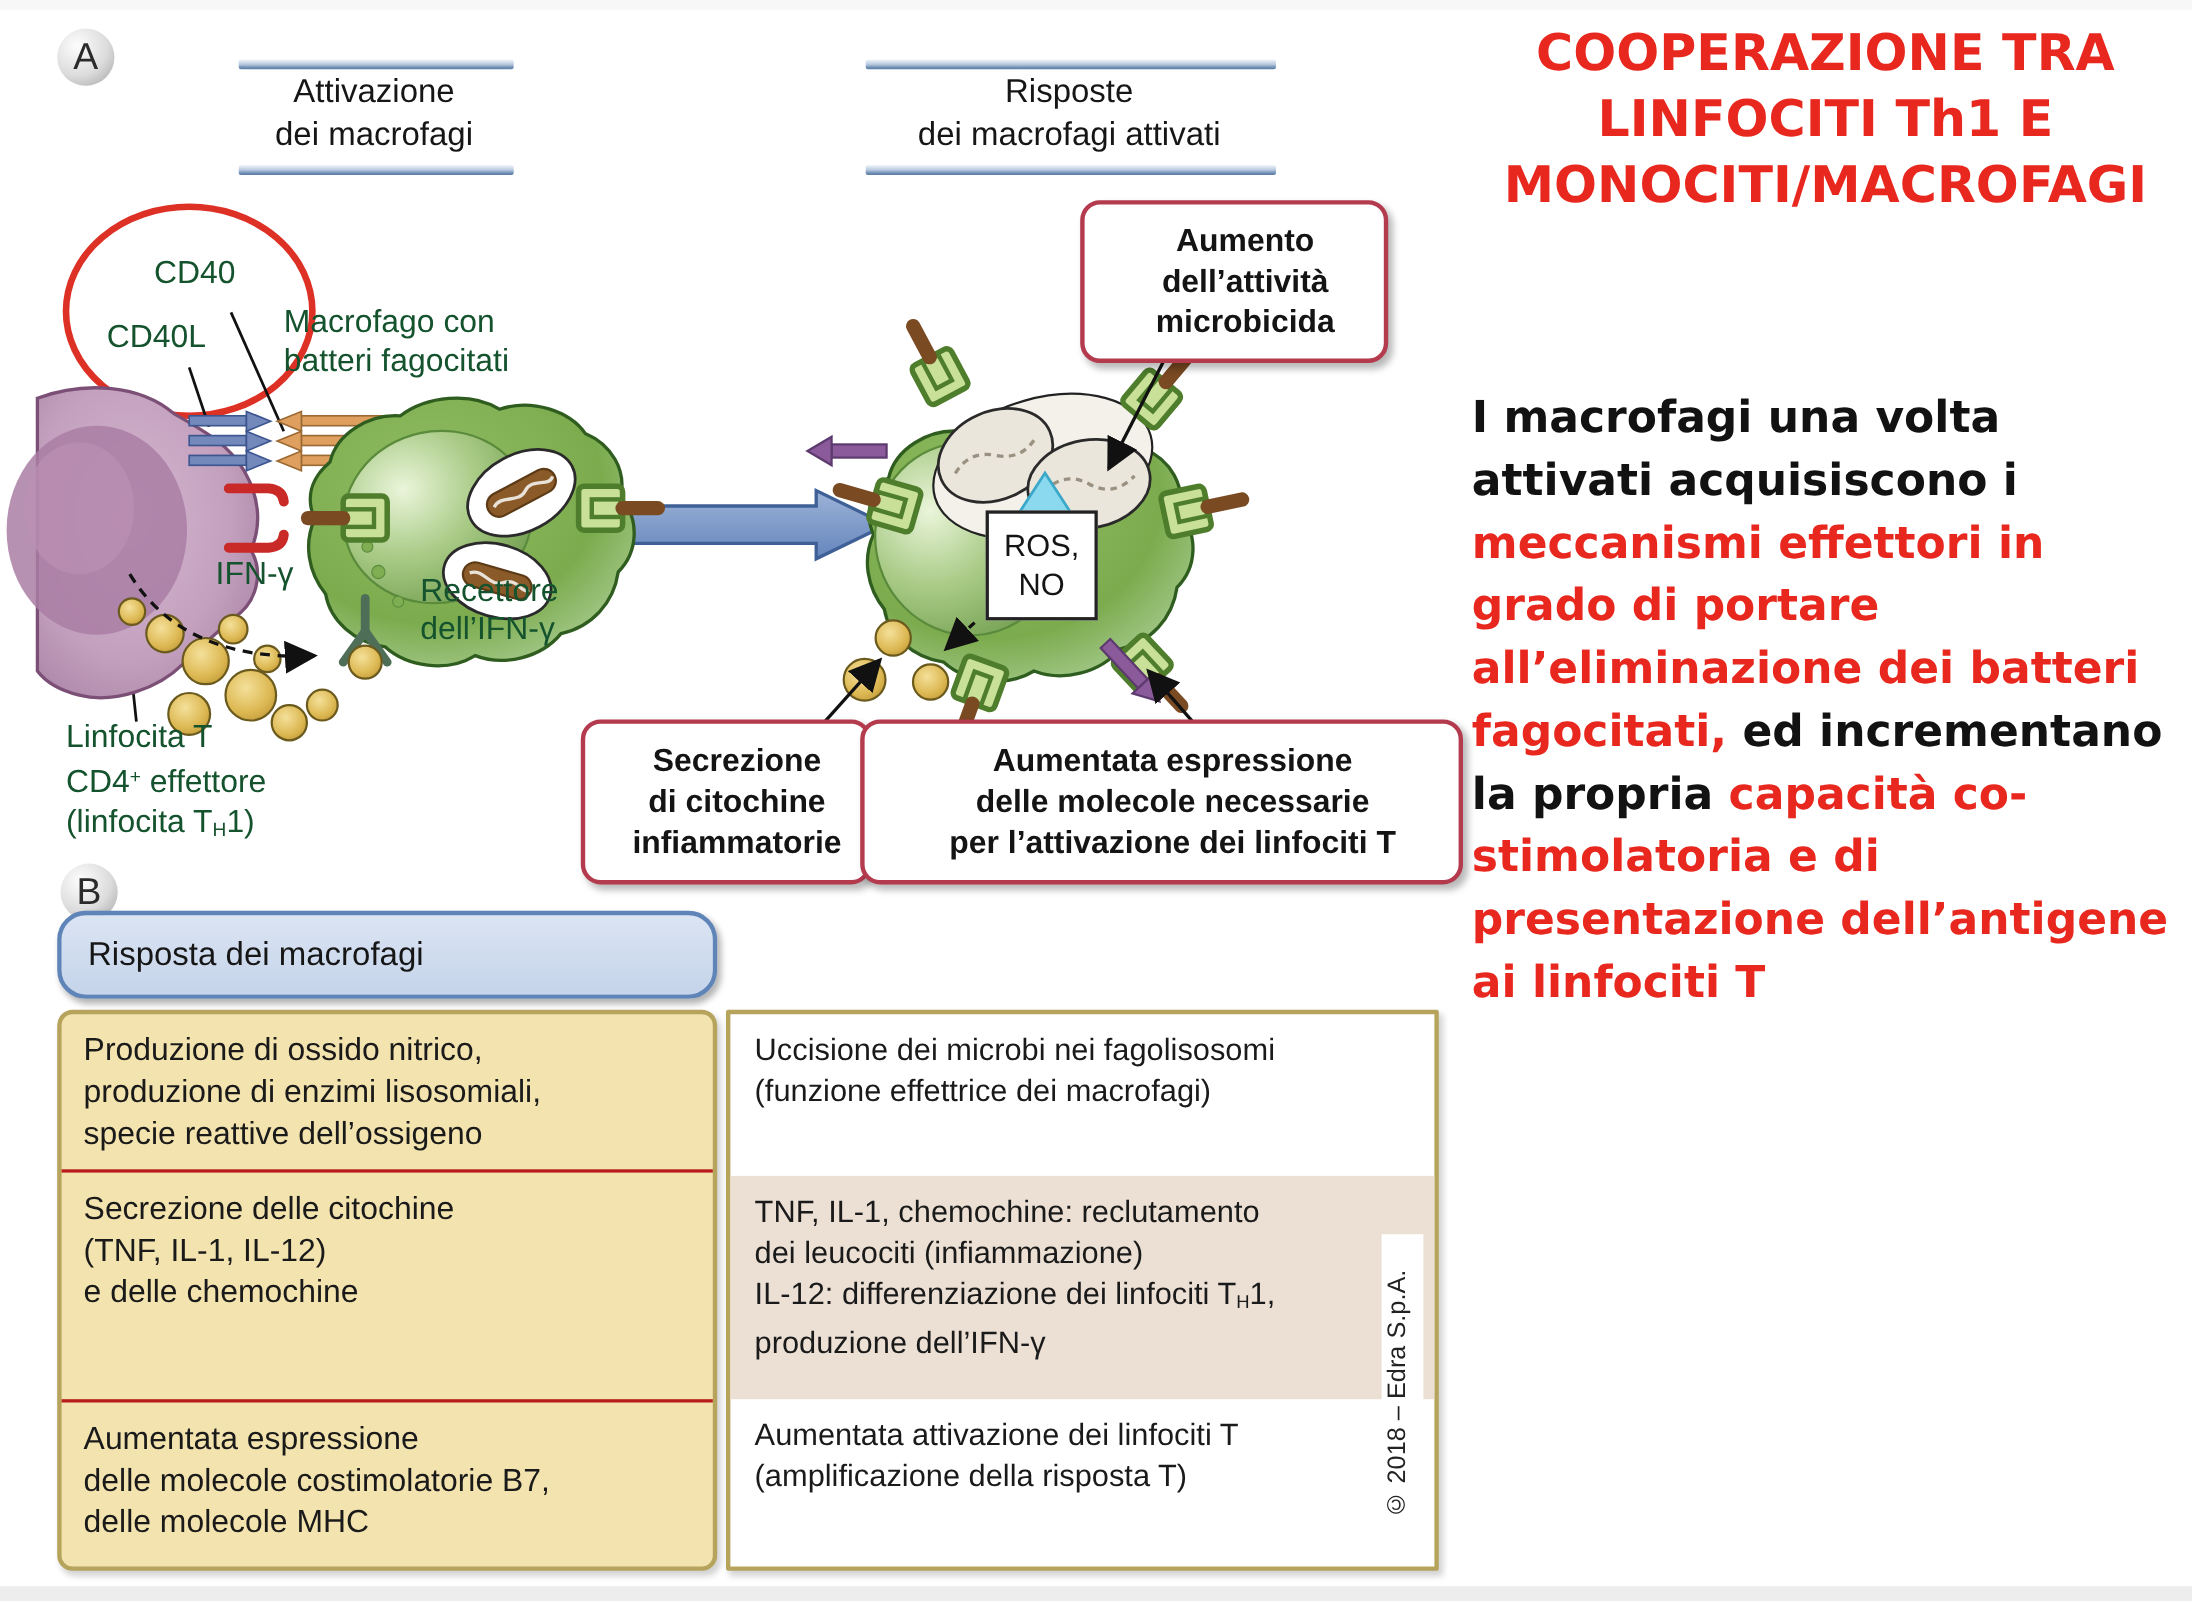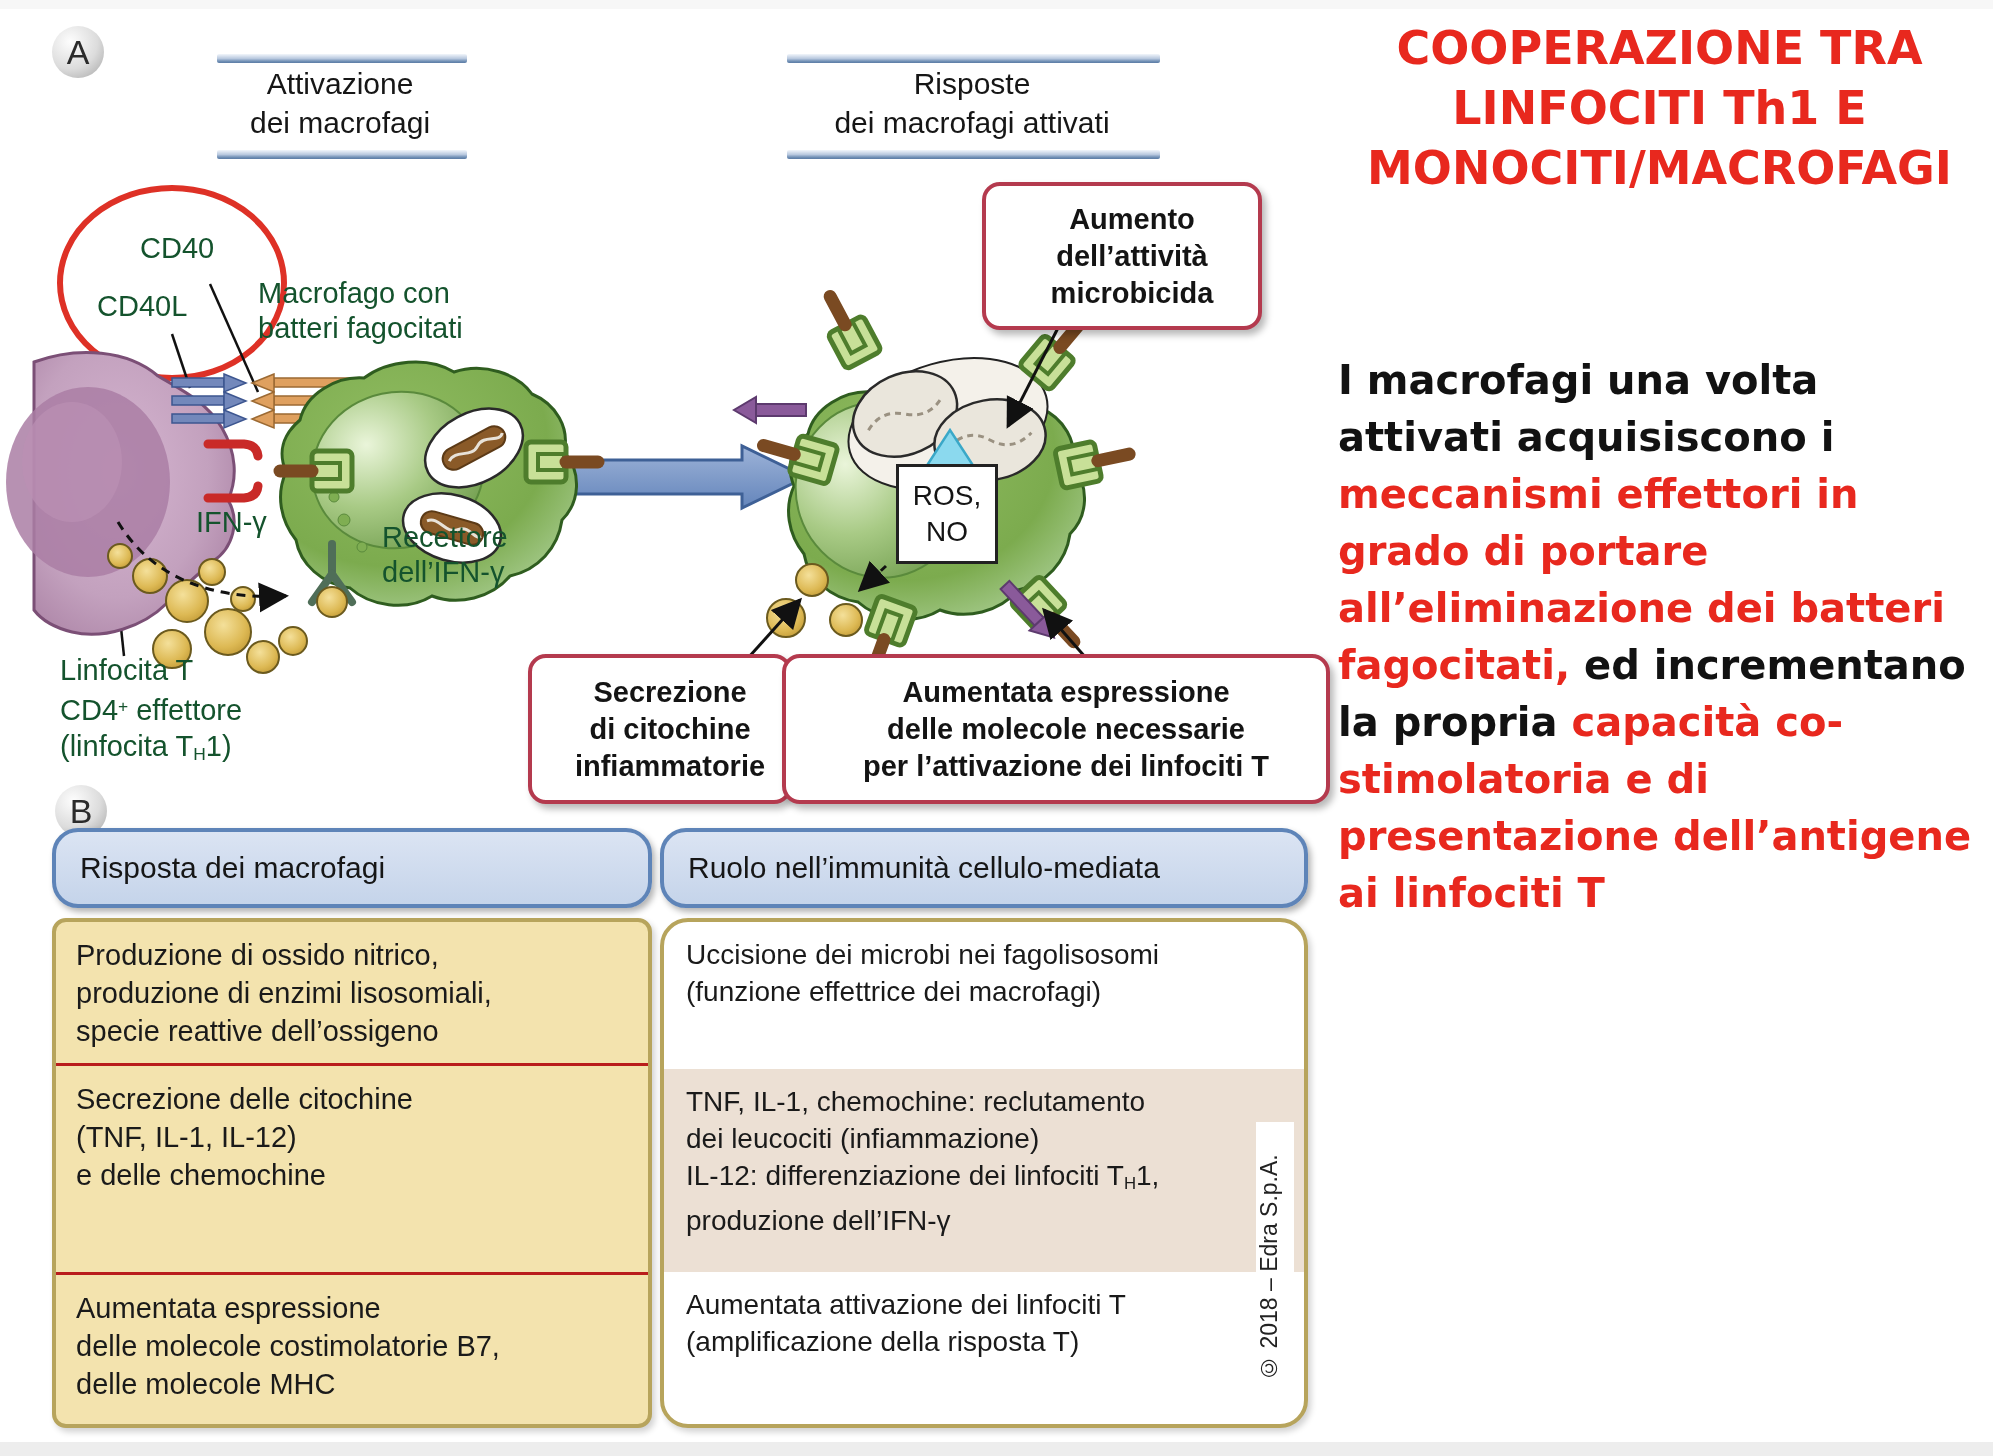--- a/index.html
+++ b/index.html
@@ -19,21 +19,21 @@
           font:bold 29px/37px "Liberation Sans",sans-serif;text-align:center;color:#141414;
           display:flex;align-items:center;justify-content:center;padding-left:20px;}
   .rosbox{background:#fff;border:3px solid #222;
           font:28px/36px "Liberation Sans",sans-serif;text-align:center;color:#141414;
           display:flex;align-items:center;justify-content:center;}
   .pill{background:linear-gradient(#dbe4f3,#c5d4ea);border:4px solid #5e84b8;border-radius:26px;
         box-shadow:3px 4px 6px rgba(0,0,0,.3);
         font:30px/72px "Liberation Sans",sans-serif;color:#161616;padding-left:24px;box-sizing:border-box;}
   .tcolL{background:#f3e3ae;border:4px solid #b7a45c;border-radius:14px;box-sizing:border-box;
          box-shadow:3px 4px 6px rgba(0,0,0,.18);}
-  .tcolR{background:#fff;border:4px solid #b7a45c;border-radius:28px;box-sizing:border-box;
+  .tcolR{background:#fff;border:4px solid #b7a45c;border-radius:2px;box-sizing:border-box;
          overflow:hidden;box-shadow:3px 4px 6px rgba(0,0,0,.18);}
   .trow{padding:14px 20px;font:29px/38px "Liberation Sans",sans-serif;color:#1a1a1a;box-sizing:border-box;}
   .sep{border-top:3px solid #b91c1c;}
   .rcell{padding:14px 22px;font:28px/37px "Liberation Sans",sans-serif;color:#1a1a1a;box-sizing:border-box;}
   .pink{background:#ece0d4;}
   .sub{font-size:.6em;vertical-align:-.25em;}
   .sup{font-size:.6em;vertical-align:.45em;}
   .copyright{writing-mode:vertical-rl;transform:rotate(180deg);background:#fff;
              font:23px "Liberation Sans",sans-serif;color:#222;text-align:center;}
   .title{font:bold 46px/60px "DejaVu Sans",sans-serif;color:#e8281e;text-align:center;}
@@ -251,21 +251,20 @@
   <div class="abs redbox prelines" style="left:528px;top:654px;width:236px;height:142px">Secrezione
 di citochine
 infiammatorie</div>
   <div class="abs redbox prelines" style="left:782px;top:654px;width:520px;height:142px">Aumentata espressione
 delle molecole necessarie
 per l’attivazione dei linfociti T</div>
 
   <div class="abs badge" style="left:55px;top:785px">B</div>
 
   <div class="abs pill" style="left:52px;top:828px;width:600px;height:80px">Risposta dei macrofagi</div>
-  <div class="abs pill" style="left:660px;top:828px;width:648px;height:80px">Ruolo nell’immunità cellulo-mediata</div>
 
   <div class="abs tcolL" style="left:52px;top:918px;width:600px;height:510px">
     <div class="trow prelines" style="height:141px">Produzione di ossido nitrico,
 produzione di enzimi lisosomiali,
 specie reattive dell’ossigeno</div>
     <div class="trow prelines sep" style="height:209px">Secrezione delle citochine
 (TNF, IL-1, IL-12)
 e delle chemochine</div>
     <div class="trow prelines sep" style="height:152px">Aumentata espressione
 delle molecole costimolatorie B7,

